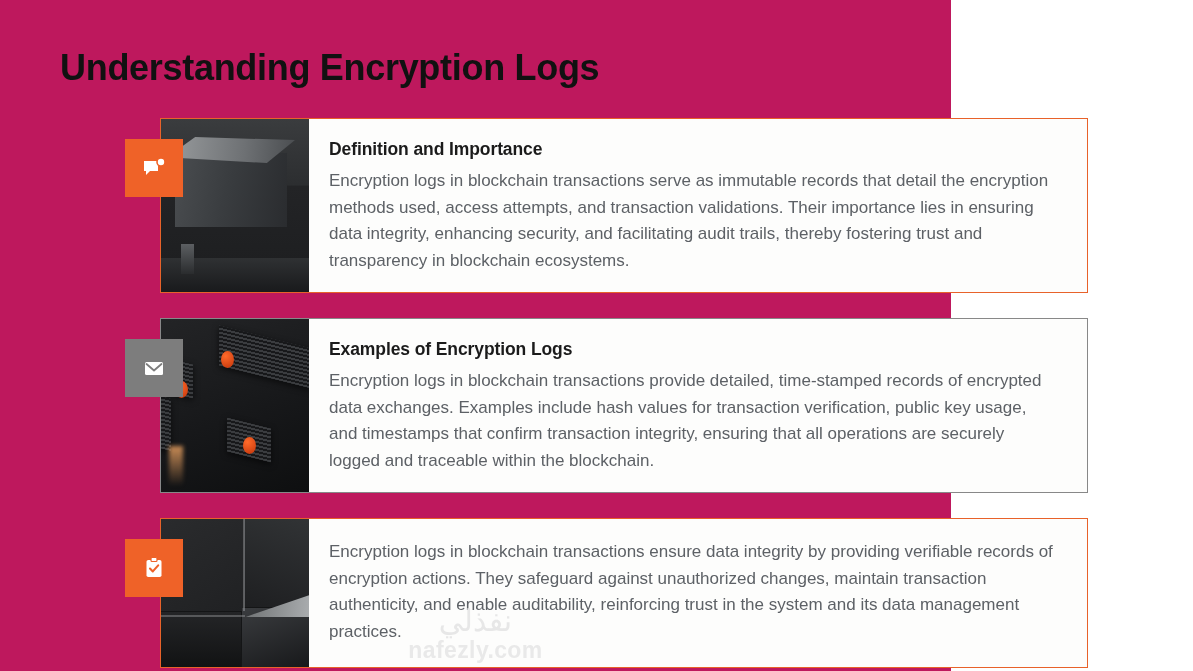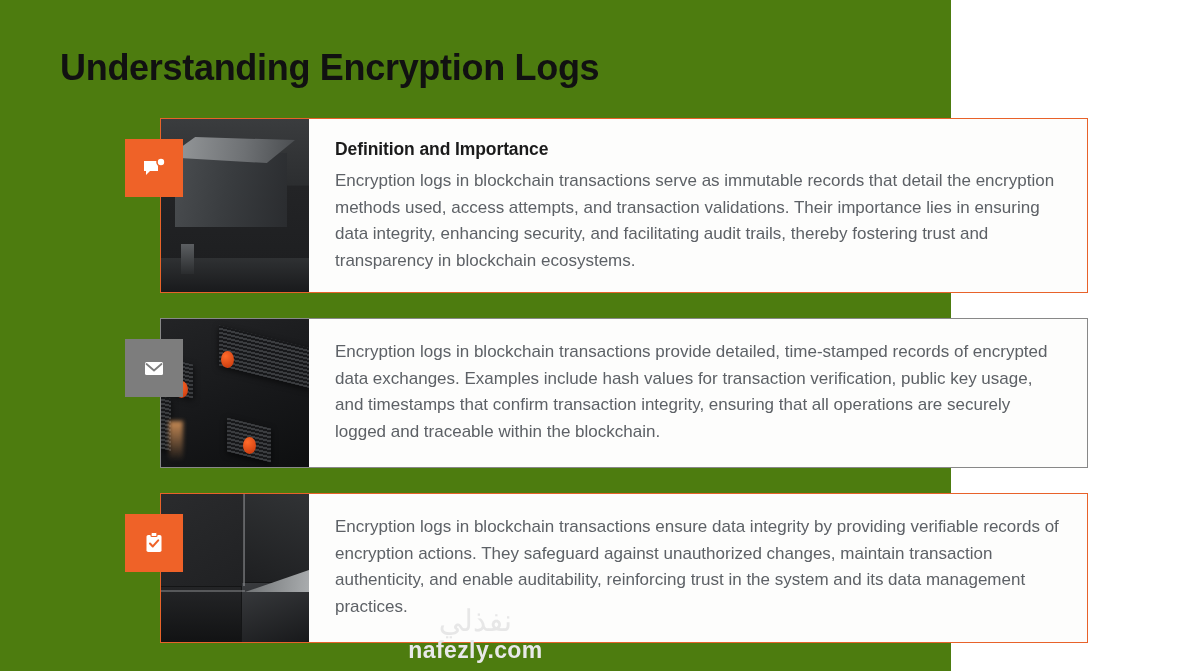--- a/index.html
+++ b/index.html
@@ -9,21 +9,21 @@
     height: 671px;
     background: #ffffff;
     font-family: "Liberation Sans", sans-serif;
     overflow: hidden;
   }
 
   .slide {
     position: relative;
     width: 951px;
     height: 671px;
-    background: #4d7c0f;
+    background: #be185d;
   }
 
   
   .page-title {
     position: absolute;
     left: 60px;
     top: 46px;
     font-size: 36px;
     font-weight: 700;
     color: #111111;
@@ -170,21 +170,21 @@
     justify-content: center;
     z-index: 5;
   }
   .icon-badge.accent  { background: #ef6228; }
   .icon-badge.neutral { background: #7d7d7d; }
   .icon-badge svg { display: block; }
 
   
   .card-body {
     flex: 1 1 auto;
-    padding: 20px 26px 18px 26px;
+    padding: 20px 26px 18px 20px;
   }
   .card-title {
     font-size: 17.5px;
     font-weight: 700;
     color: #1b1b1b;
     margin-bottom: 8px;
     letter-spacing: -0.1px;
   }
   .card-desc {
     font-size: 17px;
@@ -266,20 +266,21 @@
           <div class="blk b1"></div>
           <div class="blk b3"></div>
           <div class="dot d1"></div>
           <div class="dot d2"></div>
           <div class="dot d3"></div>
           <div class="thumb-blocks-glow"></div>
         </div>
       </div>
 
       <div class="card-body">
+        <div class="card-title">Examples of Encryption Logs</div>
         <div class="card-desc">Encryption logs in blockchain transactions provide detailed, time-stamped records of encrypted data exchanges. Examples include hash values for transaction verification, public key usage, and timestamps that confirm transaction integrity, ensuring that all operations are securely logged and traceable within the blockchain.</div>
       </div>
     </div>
 
     <div class="card accent">
 
       <div class="icon-badge accent">
         <svg width="26" height="26" viewBox="0 0 26 26" aria-hidden="true">
           <rect x="5.5" y="5" width="15" height="17" rx="1.8" fill="#ffffff"></rect>
           <rect x="10" y="2.5" width="6" height="4" rx="1" fill="#ffffff"></rect>

